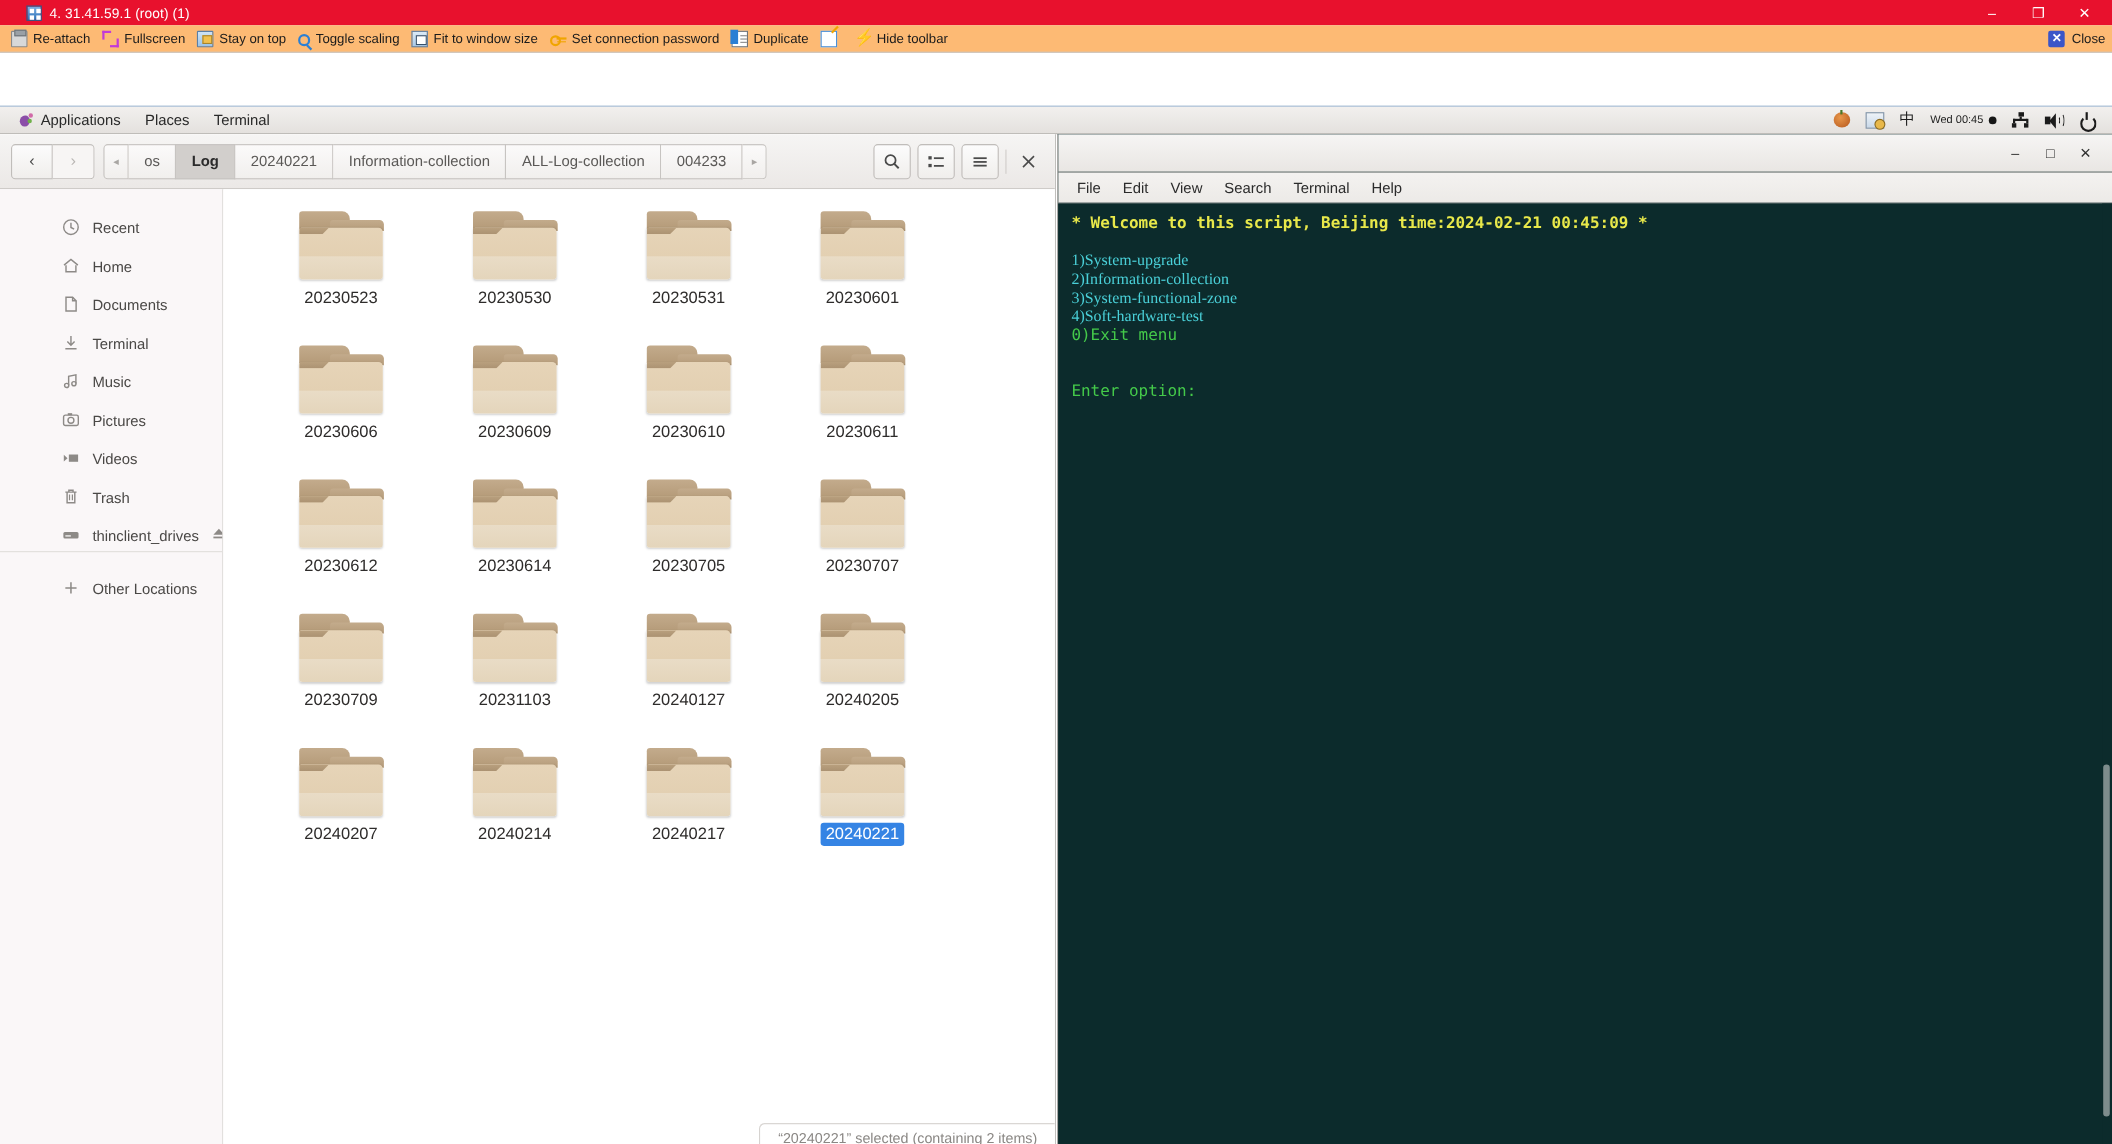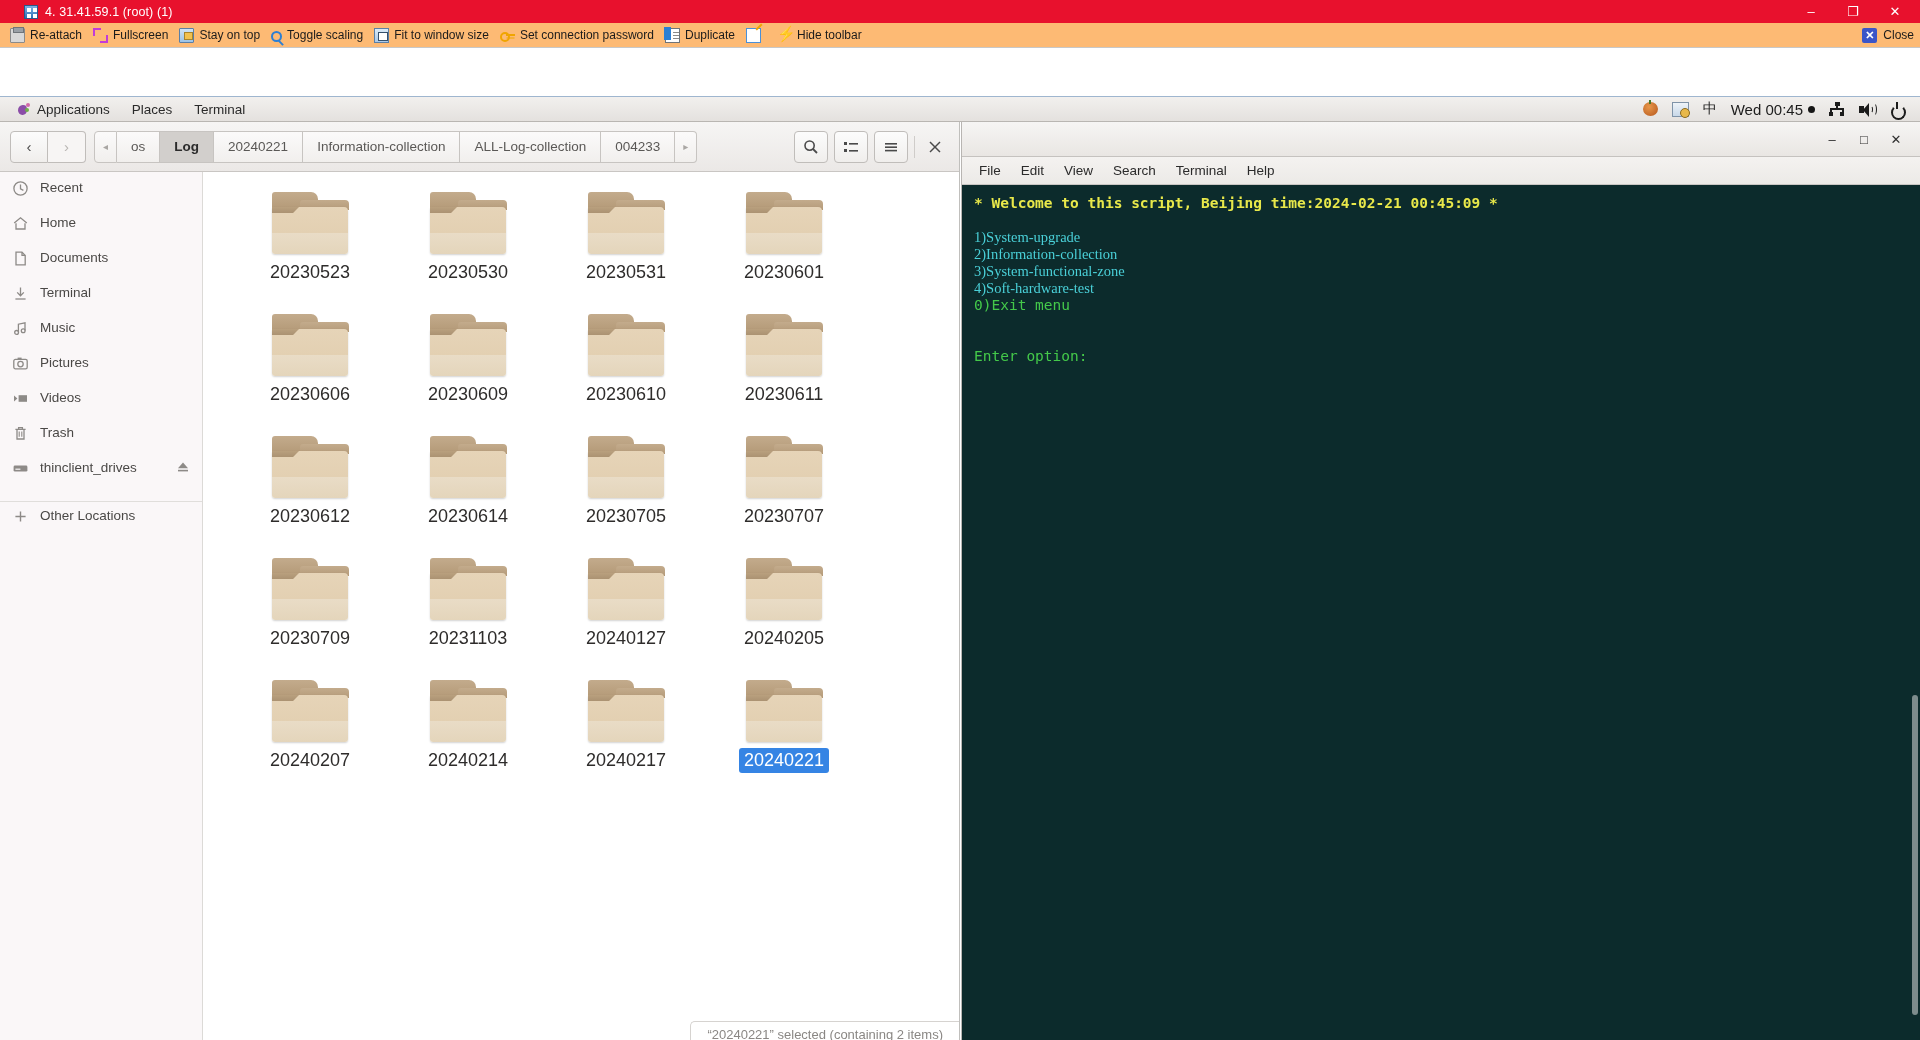--- a/index.html
+++ b/index.html
@@ -90,21 +90,21 @@
   .gnome-foot::before { content:""; position:absolute; left:1px; top:3px; width:9px; height:10px; border-radius:55% 45% 50% 50%; background:#8b4ea8; }
   .gnome-foot::after { content:""; position:absolute; left:9px; top:1px; width:4px; height:4px; border-radius:50%; background:#d16aa8; box-shadow:-1px 5px 0 #6fb04a, 0 -0px 0 0 #d16aa8; }
 
   #top-panel .panel-right { margin-left:auto; display:flex; align-items:center; gap:0; padding-right:8px; }
   #top-panel .tray { padding:0 7px; display:flex; align-items:center; height:24px; }
   .tray-pumpkin { width:15px; height:14px; border-radius:50%; background:radial-gradient(circle at 40% 35%, #e8974a, #b5561c); position:relative; }
   .tray-pumpkin::after { content:""; position:absolute; left:6px; top:-2px; width:2px; height:4px; background:#4a7a2a; }
   .tray-ime { width:17px; height:15px; background:linear-gradient(#eef3f8,#c8d8e8); border:1px solid #7f93a8; position:relative; }
   .tray-ime::after { content:""; position:absolute; right:-2px; bottom:-2px; width:8px; height:8px; border-radius:50%; background:#e8b84a; border:1px solid #8a6a20; }
   .tray-cn { font-size:14px; color:#1e1e1e; padding:0 4px; }
-  .tray-clock { font-size:15px; color:#1c1c1c; padding:0 8px; display:flex; align-items:center; gap:5px; }
+  .tray-clock { font-size:10px; color:#1c1c1c; padding:0 8px; display:flex; align-items:center; gap:5px; }
   .clock-dot { width:7px; height:7px; border-radius:50%; background:#161616; display:inline-block; }
   .tray-net { width:16px; height:14px; position:relative; }
   .tray-net::before { content:""; position:absolute; left:6px; top:0; width:5px; height:4px; background:#1b1b1b; }
   .tray-net::after {
     content:""; position:absolute; left:0; bottom:0; width:4px; height:4px; background:#1b1b1b;
     box-shadow:11px 0 0 #1b1b1b, 5.5px -4px 0 -3.2px #1b1b1b;
   }
   .tray-net .netbar { position:absolute; left:1px; top:6px; width:13px; height:1.6px; background:#1b1b1b; }
   .tray-net .netstem { position:absolute; left:7px; top:4px; width:1.6px; height:3px; background:#1b1b1b; }
   .tray-net .netleg { position:absolute; top:6px; width:1.6px; height:4px; background:#1b1b1b; }
@@ -158,22 +158,22 @@
   .fm-btn.flat { border:none; background:transparent; width:28px; }
   .fm-sep { width:1px; height:22px; background:#cfccc9; }
 
   #fm-body { flex:1; display:flex; min-height:0; }
 
   #fm-sidebar {
     width:203px; background:#faf7f8; border-right:1px solid #dcdad7;
     padding-top:8px; font-size:13.5px; color:#4c4a48; flex:none; overflow:hidden;
   }
   .side-item {
-    height:35px; display:flex; align-items:flex-start; gap:11px;
-    padding:0 12px; color:#4a4846;
+    height:35px; display:flex; align-items:flex-end; gap:11px;
+    padding:0 12px; color:#4a4846;margin-left:44px;
   }
   .side-item .side-label { font-size:13.5px; }
   .side-icon { width:17px; height:17px; flex:none; position:relative; color:#8d8a87; }
   .side-eject { margin-left:auto; color:#8d8a87; font-size:11px; }
   .side-sep { height:1px; background:#e0dedb; margin:6px 0; }
 
   #fm-content { flex:1; background:#ffffff; position:relative; overflow:hidden; }
   #icon-grid {
     display:grid; grid-template-columns:repeat(4, 158px);
     padding:14px 16px 0 28px; gap:2px 0;
@@ -198,21 +198,21 @@
     background:linear-gradient(#e6d4b8 0%, #e3d0b2 55%, #e9dcc6 56%, #e4d5bb 100%);
     border-radius:2px 4px 3px 3px;
     box-shadow:0 1px 2px rgba(0,0,0,0.18);
   }
   .folder-icon .notch {
     position:absolute; left:1px; top:15px; width:27px; height:6px;
     background:linear-gradient(#b9a07e,#ab9272);
     clip-path:polygon(0 0, 100% 0, 78% 100%, 0 100%);
   }
   .folder-label {
-    margin-top:6px; font-size:18px; color:#2e2c2b; padding:2px 5px; border-radius:3px;
+    margin-top:6px; font-size:15px; color:#2e2c2b; padding:2px 5px; border-radius:3px;
     white-space:nowrap;
   }
   .folder-item.selected .folder-label { background:#3584e4; color:#ffffff; }
 
   #fm-statusbar {
     position:absolute; right:0; bottom:0;
     background:#ffffff; border:1px solid #d6d3d0; border-right:none; border-bottom:none;
     border-radius:5px 0 0 0; padding:5px 16px; font-size:13px; color:#8a8784;
   }
 

